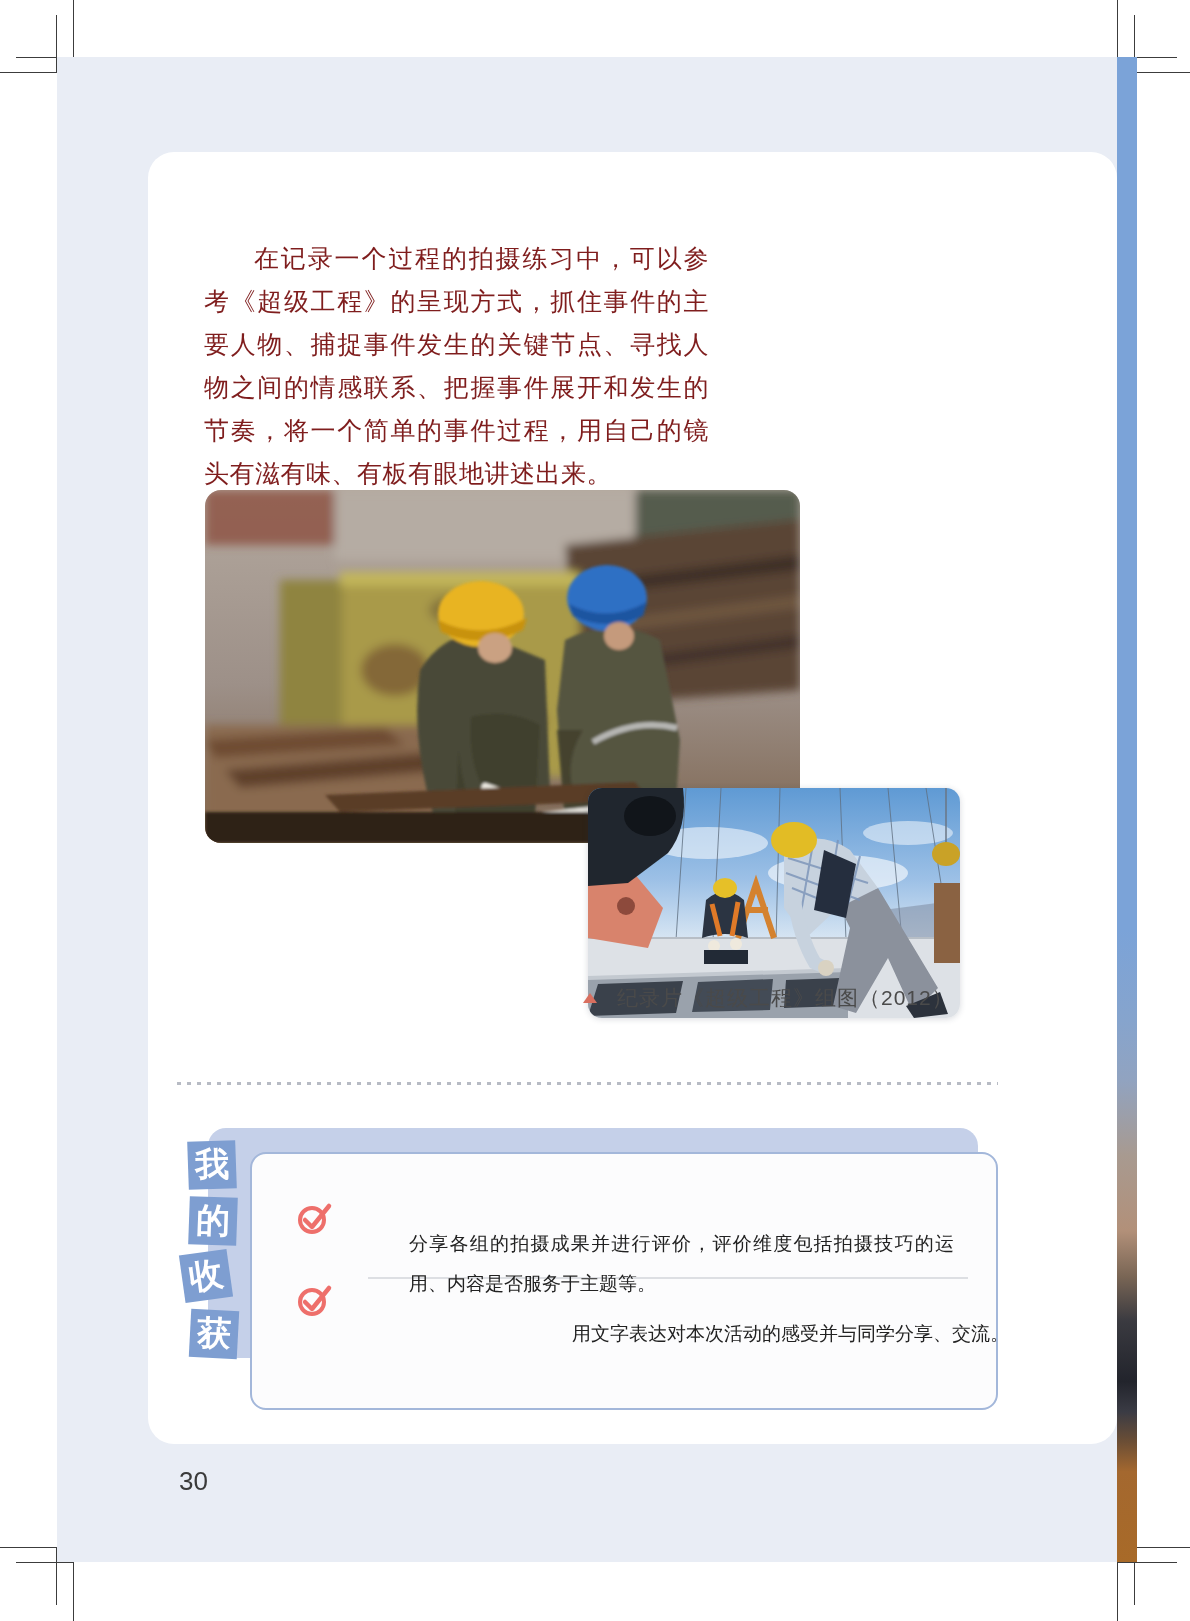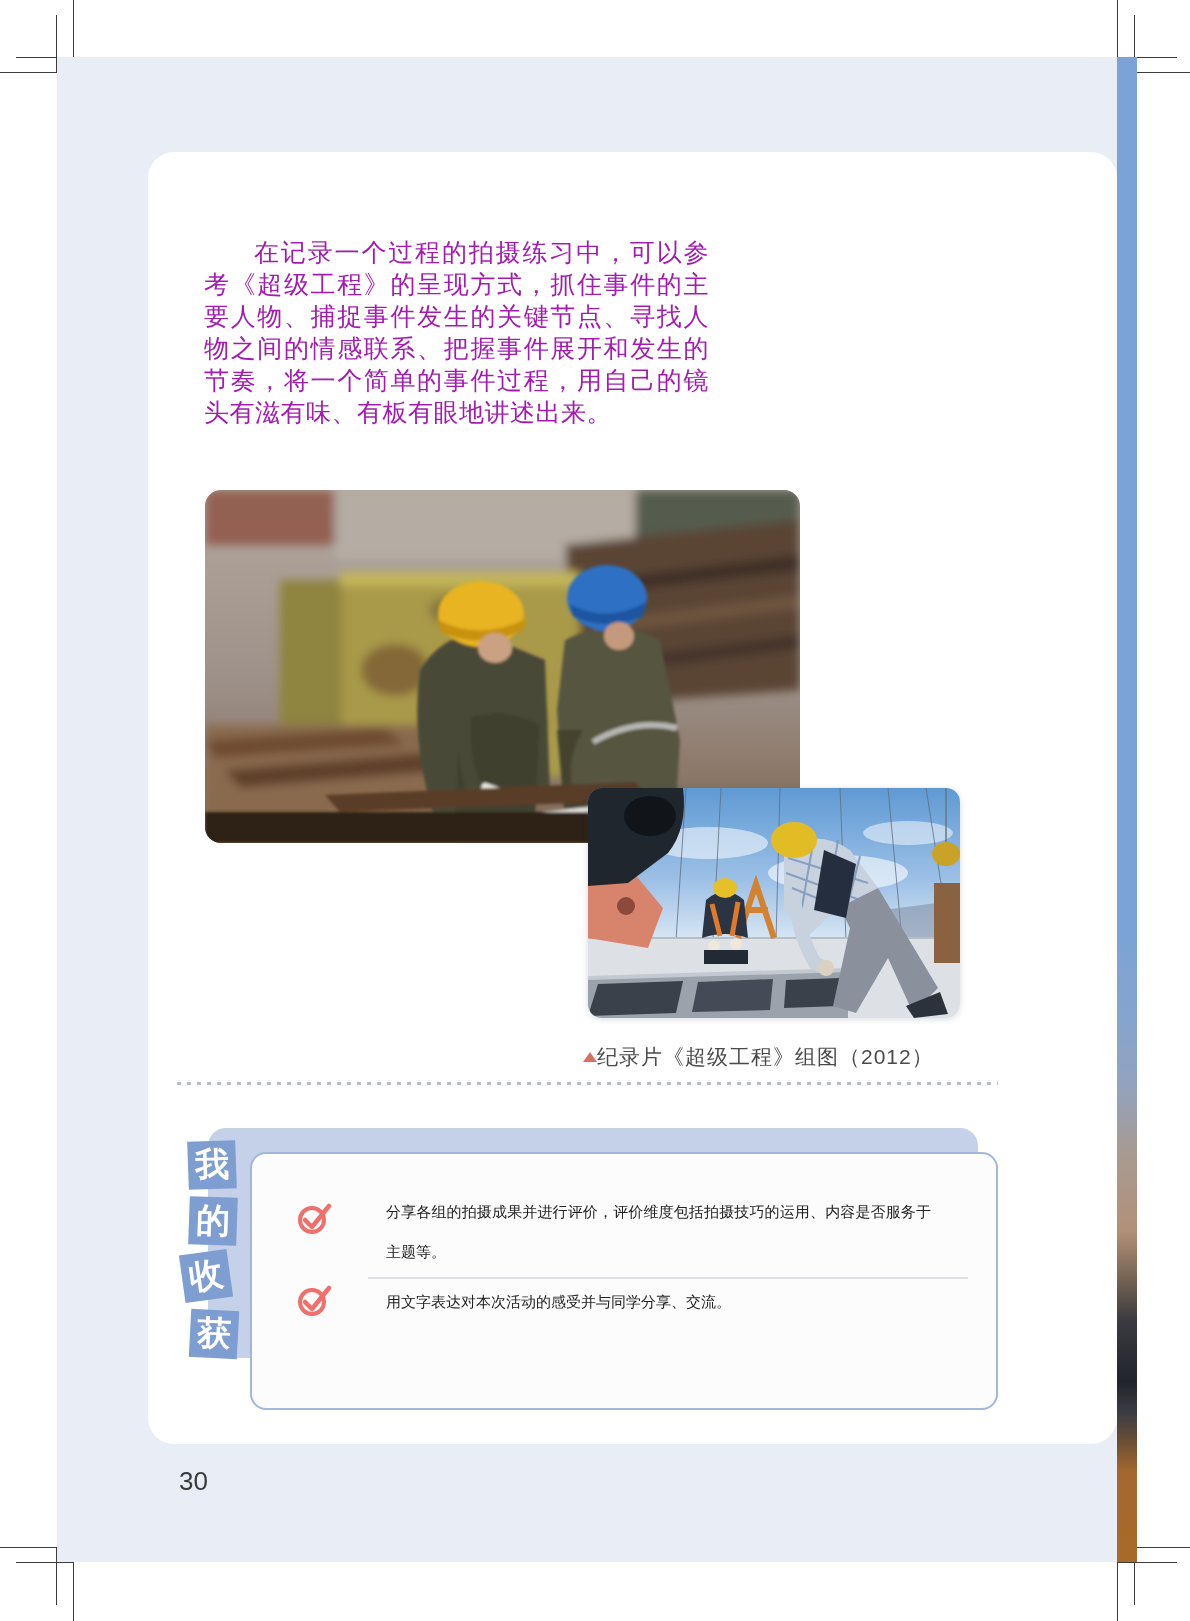--- a/index.html
+++ b/index.html
@@ -10,47 +10,47 @@
   .cm.v{width:1px;}
   .cm.h{height:1px;}
   
   .page-bg{position:absolute;left:57px;top:57px;width:1080px;height:1505px;background:#e9edf5;}
   .card{position:absolute;left:148px;top:152px;width:969px;height:1292px;background:#ffffff;border-radius:26px;}
   .edge-strip{position:absolute;left:1117px;top:57px;width:20px;height:1505px;
     background:linear-gradient(180deg,
       #7ba3d8 0%, #7ba3d8 58%, #86a4cd 64%, #91a3c0 68%, #a89a90 73%, #b29079 78%,
       #7a6655 81%, #3a3a40 84%, #22242c 88%, #3a3b44 90%, #6b4e35 92%, #a4682f 94%, #a86a28 100%);}
   
-  .body-par{position:absolute;left:204px;top:212px;width:505px;font-size:25px;line-height:32px;
-    color:#a21caf;text-align:justify;text-indent:2em;letter-spacing:0.5px;}
+  .body-par{position:absolute;left:204px;top:212px;width:505px;font-size:25px;line-height:43px;
+    color:#7f1d1d;text-align:justify;text-indent:2em;letter-spacing:0.5px;}
   
   .photo{position:absolute;overflow:hidden;}
   .photo1{left:205px;top:490px;width:595px;height:353px;border-radius:16px;}
   .photo2{left:588px;top:788px;width:372px;height:230px;border-radius:14px;box-shadow:0 1px 6px rgba(40,50,70,.18);}
   .photo svg{display:block;width:100%;height:100%;}
   
-  .caption{position:absolute;left:583px;top:1043px;display:flex;align-items:center;gap:0;
+  .caption{position:absolute;left:583px;top:984px;display:flex;align-items:center;gap:20px;
     font-family:"Liberation Sans","DejaVu Sans",sans-serif;}
   .cap-tri{width:0;height:0;border-left:7px solid transparent;border-right:7px solid transparent;
     border-bottom:10px solid #d96f5f;}
   .cap-text{font-size:21px;color:#4a4a4a;letter-spacing:1px;}
   
   .dashes{position:absolute;left:177px;top:1082px;width:821px;height:3px;
     background:repeating-linear-gradient(90deg,#b7bbc4 0 4px,transparent 4px 10px);}
   
   .panel{position:absolute;left:208px;top:1128px;width:770px;height:230px;background:#c5d0e9;border-radius:18px;}
   .hbox{position:absolute;left:250px;top:1152px;width:748px;height:258px;background:#fcfcfd;
     border:2px solid #a3b7da;border-radius:16px;box-sizing:border-box;}
   .hbox-divider{position:absolute;left:368px;top:1277px;width:600px;height:2px;background:#dddfe3;}
   .check{position:absolute;width:36px;height:36px;}
   .check1{left:297px;top:1200px;}
   .check2{left:297px;top:1282px;}
-  .hitem{position:absolute;left:386px;color:#222;font-size:15px;line-height:40px;text-align:justify;}
+  .hitem{position:absolute;left:409px;color:#222;font-size:19px;line-height:40px;text-align:justify;margin-top:32px;}
   .hitem1{top:1192px;width:545px;}
-  .hitem2{top:1282px;width:600px;white-space:nowrap;text-align:left;}
+  .hitem2{top:1282px;width:600px;white-space:nowrap;text-align:right;}
   
   .tile{position:absolute;width:48px;height:48px;background:#7e9ed1;color:#ffffff;
     display:flex;align-items:center;justify-content:center;font-size:34px;font-weight:bold;}
   .tile1{left:188px;top:1141px;transform:rotate(-2deg);}
   .tile2{left:189px;top:1197px;transform:rotate(2deg);}
   .tile3{left:182px;top:1252px;transform:rotate(-8deg);}
   .tile4{left:190px;top:1310px;transform:rotate(3deg);}
   
   .pagenum{position:absolute;left:179px;top:1466px;font-size:26px;color:#3a3a3a;
     font-family:"Liberation Sans","DejaVu Sans",sans-serif;}

